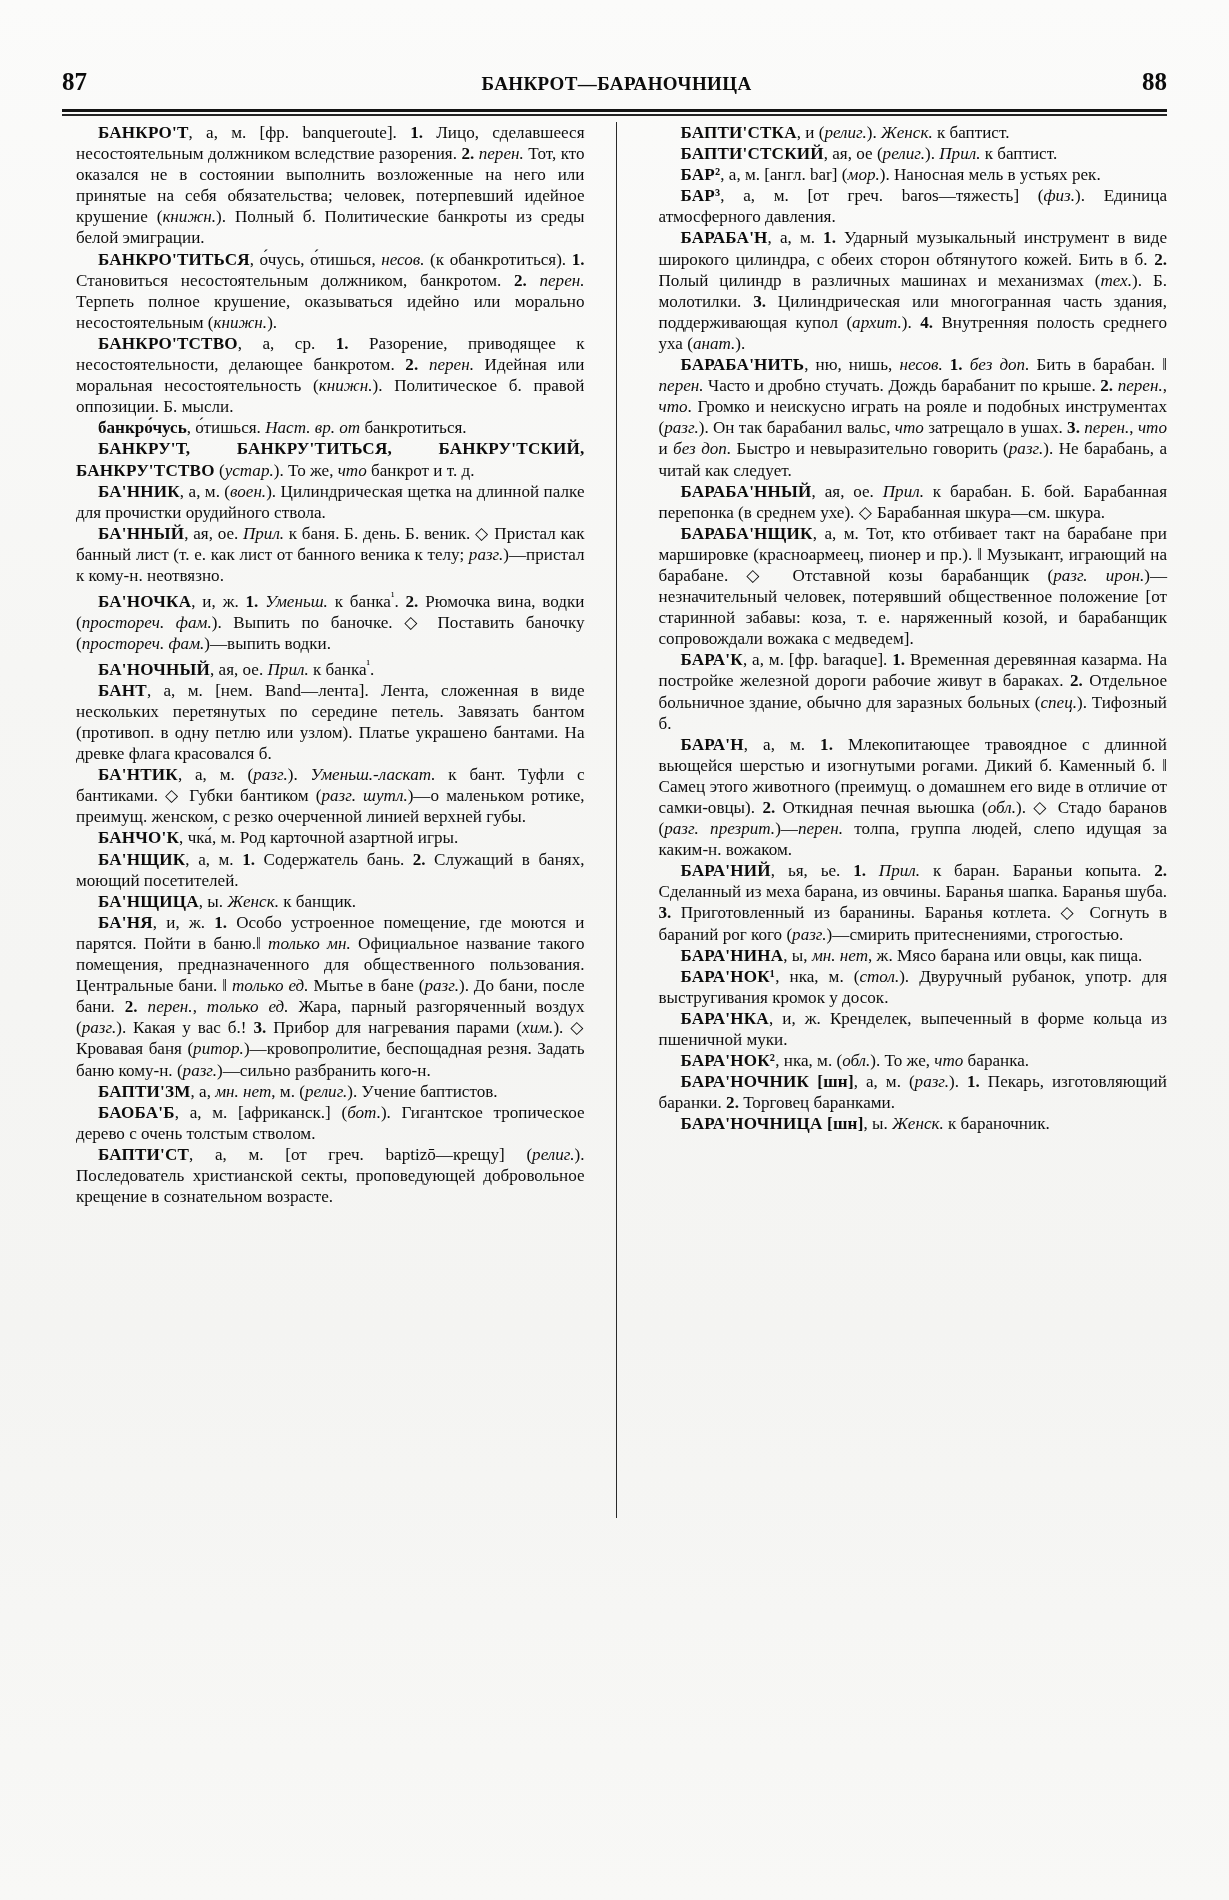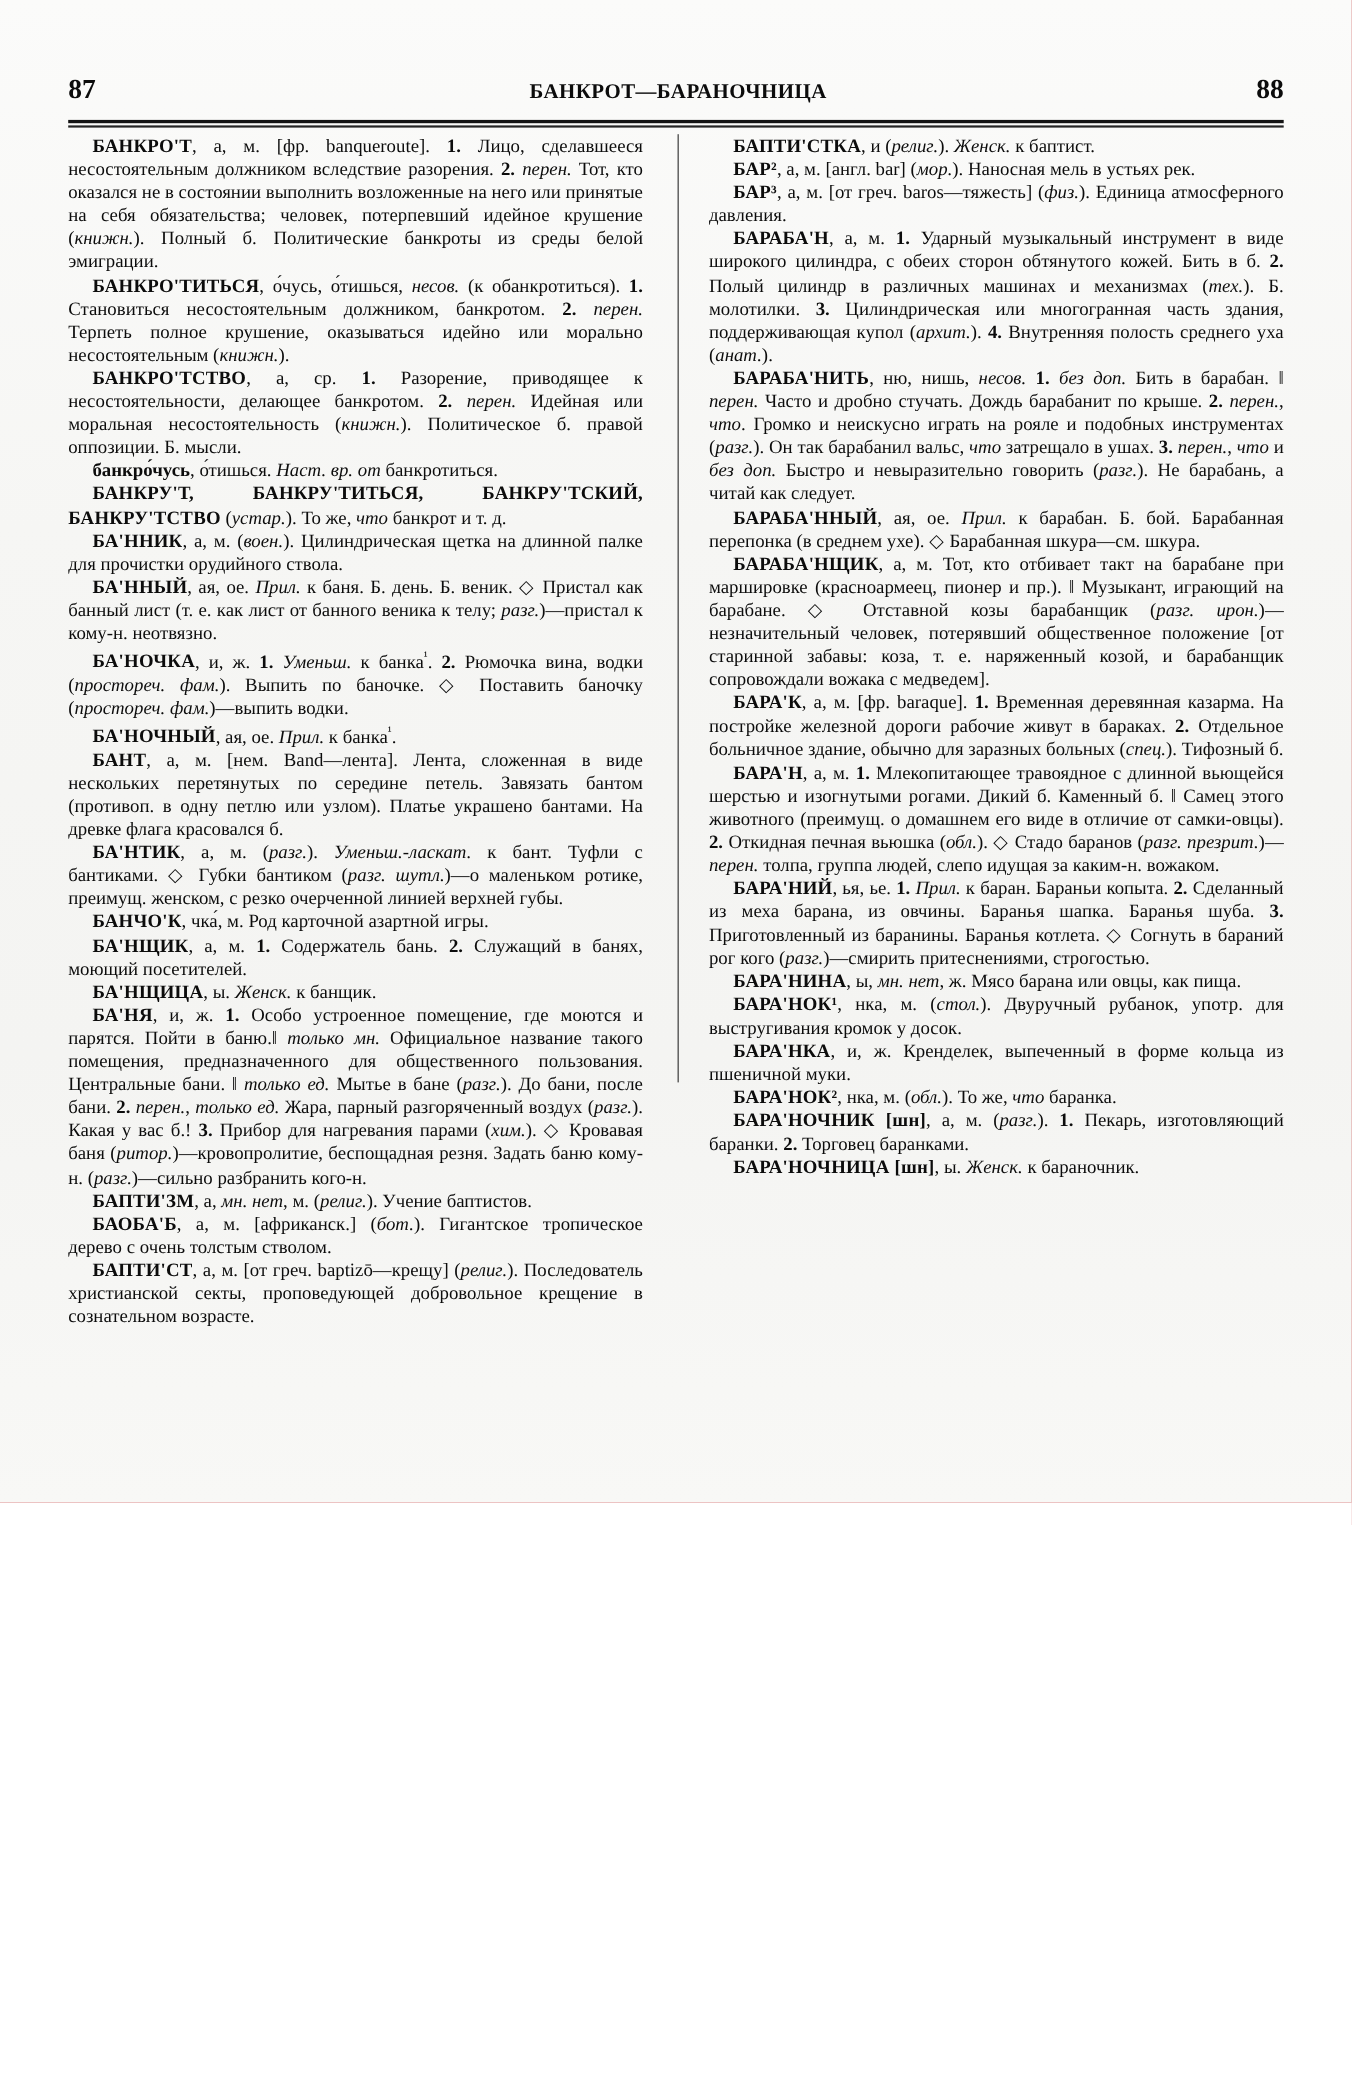--- a/index.html
+++ b/index.html
@@ -3,21 +3,21 @@
 <meta charset="utf-8">
 <style>
   html, body {
     margin: 0;
     padding: 0;
     background: #ffffff;
   }
   .page {
     position: relative;
     width: 1229px;
-    height: 1366px;
+    height: 1900px;
     background: #b91c1c;
     overflow: hidden;
     font-family: "Liberation Serif", "DejaVu Serif", serif;
     color: #0c0c0c;
   }
   
   .paper-tint {
     position: absolute;
     inset: 0;
     background:
@@ -93,20 +93,21 @@
     gap: 30px;
     height: 100%;
   }
   .col {
     width: 50%;
     font-size: 17.1px;
     line-height: 21.1px;
     text-align: justify;
     text-justify: inter-word;
     hyphens: none;
+    margin-left: 14px;
     -webkit-hyphens: none;
   }
   .col-left  { padding-right: 14px; }
   .col-right { padding-left: 16px; }
 
   .entry {
     margin: 0;
     text-indent: 22px;
     text-align: justify;
   }
@@ -164,20 +165,21 @@
           <p class="entry"><span class="hw">БАНЧО'К</span><span>, чка́, м. Род карточной азартной игры.</span></p>
           <p class="entry"><span class="hw">БА'НЩИК</span><span>, а, м. <span class="num">1.</span> Содержатель бань. <span class="num">2.</span> Служащий в банях, моющий посетителей.</span></p>
           <p class="entry"><span class="hw">БА'НЩИЦА</span><span>, ы. <span class="gram">Женск.</span> к банщик.</span></p>
           <p class="entry"><span class="hw">БА'НЯ</span><span>, и, ж. <span class="num">1.</span> Особо устроенное помещение, где моются и парятся. Пойти в баню.‖ <span class="gram">только мн.</span> Официальное название такого помещения, предназначенного для общественного пользования. Центральные бани. ‖ <span class="gram">только ед.</span> Мытье в бане (<span class="gram">разг.</span>). До бани, после бани. <span class="num">2.</span> <span class="gram">перен.</span>, <span class="gram">только ед.</span> Жара, парный разгоряченный воздух (<span class="gram">разг.</span>). Какая у вас б.! <span class="num">3.</span> Прибор для нагревания парами (<span class="gram">хим.</span>). <span class="lozenge">◇</span> Кровавая баня (<span class="gram">ритор.</span>)—кровопролитие, беспощадная резня. Задать баню кому-н. (<span class="gram">разг.</span>)—сильно разбранить кого-н.</span></p>
           <p class="entry"><span class="hw">БАПТИ'ЗМ</span><span>, а, <span class="gram">мн. нет</span>, м. (<span class="gram">религ.</span>). Учение баптистов.</span></p>
           <p class="entry"><span class="hw">БАОБА'Б</span><span>, а, м. [африканск.] (<span class="gram">бот.</span>). Гигантское тропическое дерево с очень толстым стволом.</span></p>
           <p class="entry"><span class="hw">БАПТИ'СТ</span><span>, а, м. [от греч. baptizō—крещу] (<span class="gram">религ.</span>). Последователь христианской секты, проповедующей добровольное крещение в сознательном возрасте.</span></p>
         </div>
       <div class="col col-right">
           <p class="entry"><span class="hw">БАПТИ'СТКА</span><span>, и (<span class="gram">религ.</span>). <span class="gram">Женск.</span> к баптист.</span></p>
+          <p class="entry"><span class="hw">БАПТИ'СТСКИЙ</span><span>, ая, ое (<span class="gram">религ.</span>). <span class="gram">Прил.</span> к баптист.</span></p>
           <p class="entry"><span class="hw">БАР²</span><span>, а, м. [англ. bar] (<span class="gram">мор.</span>). Наносная мель в устьях рек.</span></p>
           <p class="entry"><span class="hw">БАР³</span><span>, а, м. [от греч. baros—тяжесть] (<span class="gram">физ.</span>). Единица атмосферного давления.</span></p>
           <p class="entry"><span class="hw">БАРАБА'Н</span><span>, а, м. <span class="num">1.</span> Ударный музыкальный инструмент в виде широкого цилиндра, с обеих сторон обтянутого кожей. Бить в б. <span class="num">2.</span> Полый цилиндр в различных машинах и механизмах (<span class="gram">тех.</span>). Б. молотилки. <span class="num">3.</span> Цилиндрическая или многогранная часть здания, поддерживающая купол (<span class="gram">архит.</span>). <span class="num">4.</span> Внутренняя полость среднего уха (<span class="gram">анат.</span>).</span></p>
           <p class="entry"><span class="hw">БАРАБА'НИТЬ</span><span>, ню, нишь, <span class="gram">несов.</span> <span class="num">1.</span> <span class="gram">без доп.</span> Бить в барабан. ‖ <span class="gram">перен.</span> Часто и дробно стучать. Дождь барабанит по крыше. <span class="num">2.</span> <span class="gram">перен.</span>, <span class="gram">что</span>. Громко и неискусно играть на рояле и подобных инструментах (<span class="gram">разг.</span>). Он так барабанил вальс, <span class="gram">что</span> затрещало в ушах. <span class="num">3.</span> <span class="gram">перен.</span>, <span class="gram">что</span> и <span class="gram">без доп.</span> Быстро и невыразительно говорить (<span class="gram">разг.</span>). Не барабань, а читай как следует.</span></p>
           <p class="entry"><span class="hw">БАРАБА'ННЫЙ</span><span>, ая, ое. <span class="gram">Прил.</span> к барабан. Б. бой. Барабанная перепонка (в среднем ухе). <span class="lozenge">◇</span> Барабанная шкура—см. шкура.</span></p>
           <p class="entry"><span class="hw">БАРАБА'НЩИК</span><span>, а, м. Тот, кто отбивает такт на барабане при маршировке (красноармеец, пионер и пр.). ‖ Музыкант, играющий на барабане. <span class="lozenge">◇</span> Отставной козы барабанщик (<span class="gram">разг.</span> <span class="gram">ирон.</span>)—незначительный человек, потерявший общественное положение [от старинной забавы: коза, т. е. наряженный козой, и барабанщик сопровождали вожака с медведем].</span></p>
           <p class="entry"><span class="hw">БАРА'К</span><span>, а, м. [фр. baraque]. <span class="num">1.</span> Временная деревянная казарма. На постройке железной дороги рабочие живут в бараках. <span class="num">2.</span> Отдельное больничное здание, обычно для заразных больных (<span class="gram">спец.</span>). Тифозный б.</span></p>
           <p class="entry"><span class="hw">БАРА'Н</span><span>, а, м. <span class="num">1.</span> Млекопитающее травоядное с длинной вьющейся шерстью и изогнутыми рогами. Дикий б. Каменный б. ‖ Самец этого животного (преимущ. о домашнем его виде в отличие от самки-овцы). <span class="num">2.</span> Откидная печная вьюшка (<span class="gram">обл.</span>). <span class="lozenge">◇</span> Стадо баранов (<span class="gram">разг.</span> <span class="gram">презрит.</span>)—<span class="gram">перен.</span> толпа, группа людей, слепо идущая за каким-н. вожаком.</span></p>
           <p class="entry"><span class="hw">БАРА'НИЙ</span><span>, ья, ье. <span class="num">1.</span> <span class="gram">Прил.</span> к баран. Бараньи копыта. <span class="num">2.</span> Сделанный из меха барана, из овчины. Баранья шапка. Баранья шуба. <span class="num">3.</span> Приготовленный из баранины. Баранья котлета. <span class="lozenge">◇</span> Согнуть в бараний рог кого (<span class="gram">разг.</span>)—смирить притеснениями, строгостью.</span></p>
           <p class="entry"><span class="hw">БАРА'НИНА</span><span>, ы, <span class="gram">мн. нет</span>, ж. Мясо барана или овцы, как пища.</span></p>

